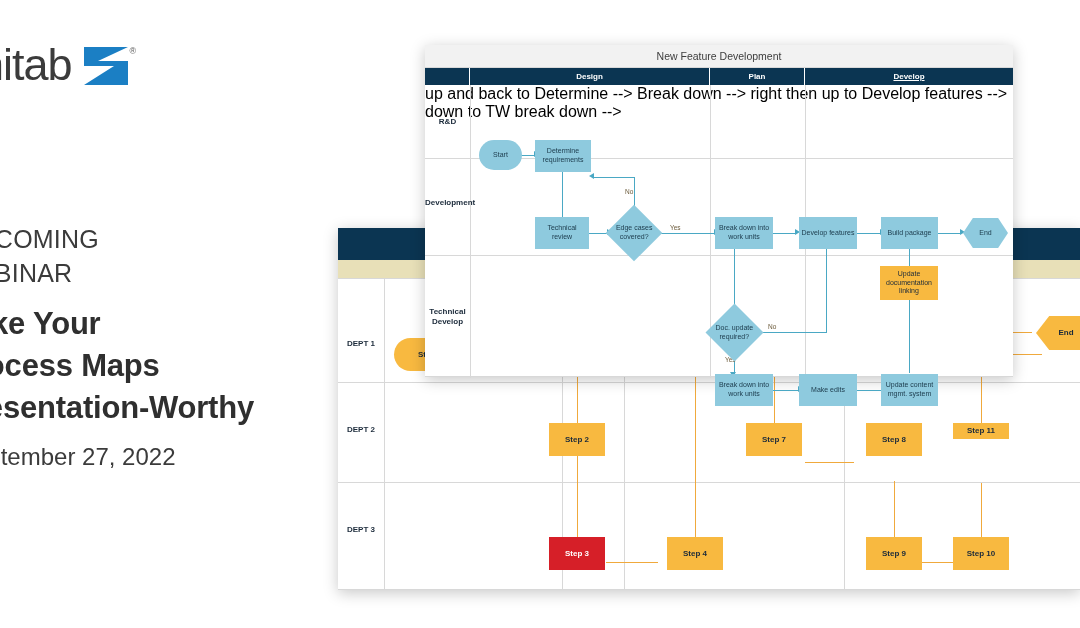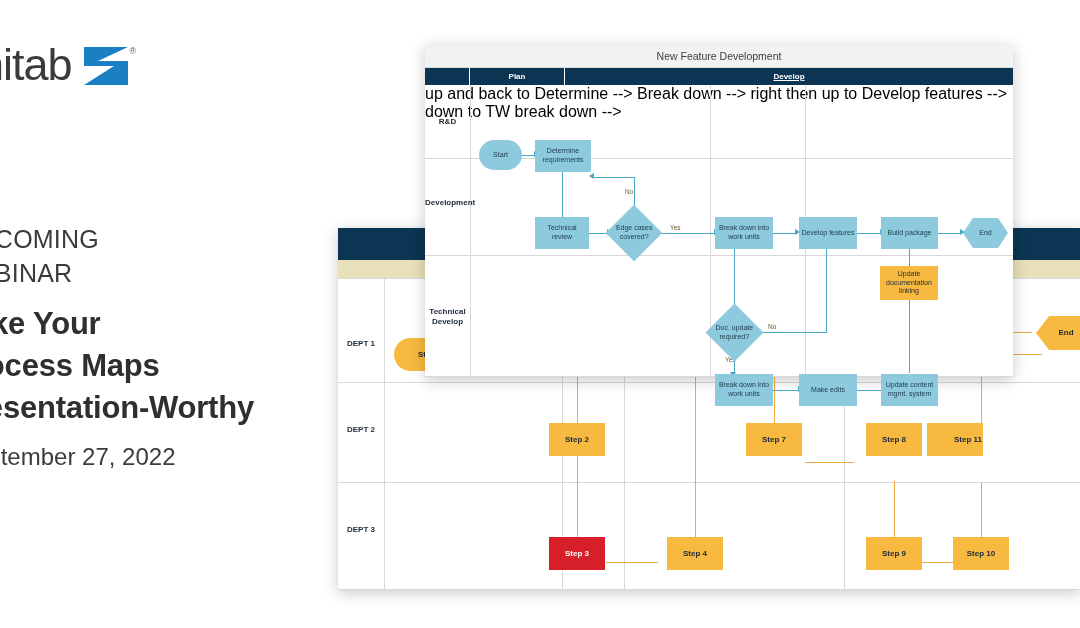--- a/index.html
+++ b/index.html
@@ -153,38 +153,39 @@
     </div>
     <div class="node orange t-rect" style="left:528px;top:145px;width:56px;height:33px;">
       <span class="nlabel">Step 8</span>
     </div>
     <div class="node orange t-rect" style="left:528px;top:259px;width:56px;height:33px;">
       <span class="nlabel">Step 9</span>
     </div>
     <div class="node orange t-rect" style="left:615px;top:259px;width:56px;height:33px;">
       <span class="nlabel">Step 10</span>
     </div>
-    <div class="node orange t-rect" style="left:589px;top:145px;width:56px;height:33px;justify-content:flex-end;">
+    <div class="node orange t-rect" style="left:615px;top:145px;width:56px;height:16px;">
       <span class="nlabel">Step 11</span>
     </div>
   </div>
 </div>
 
 <div class="node orange t-hex" style="position:absolute;left:1036px;top:316px;width:60px;height:34px;">
   <span class="nlabel">End</span>
 </div>
 <div class="edge o h" style="position:absolute;left:1012px;top:332px;width:20px;"></div>
 <div class="arw or" style="position:absolute;left:1030px;top:328px;"></div>
 
 <div class="panel" id="top-panel" style="left:425px;top:45px;width:588px;height:332px;">
 
   <div class="panel-title">New Feature Development</div>
 
   <div class="colhdr">
     <div class="cell" style="flex:0 0 45px;"></div>
+    <div class="cell" style="flex:0 0 240px;">Design</div>
     <div class="cell" style="flex:0 0 95px;">Plan</div>
     <div class="cell" style="flex:1 1 auto;">Develop</div>
   </div>
 
   <div class="grid" style="height:293px;">
     <div class="vline" style="left:45px;"></div>
     <div class="vline" style="left:285px;"></div>
     <div class="vline" style="left:380px;"></div>
     <div class="hline" style="top:73px;"></div>
     <div class="hline" style="top:170px;"></div>

